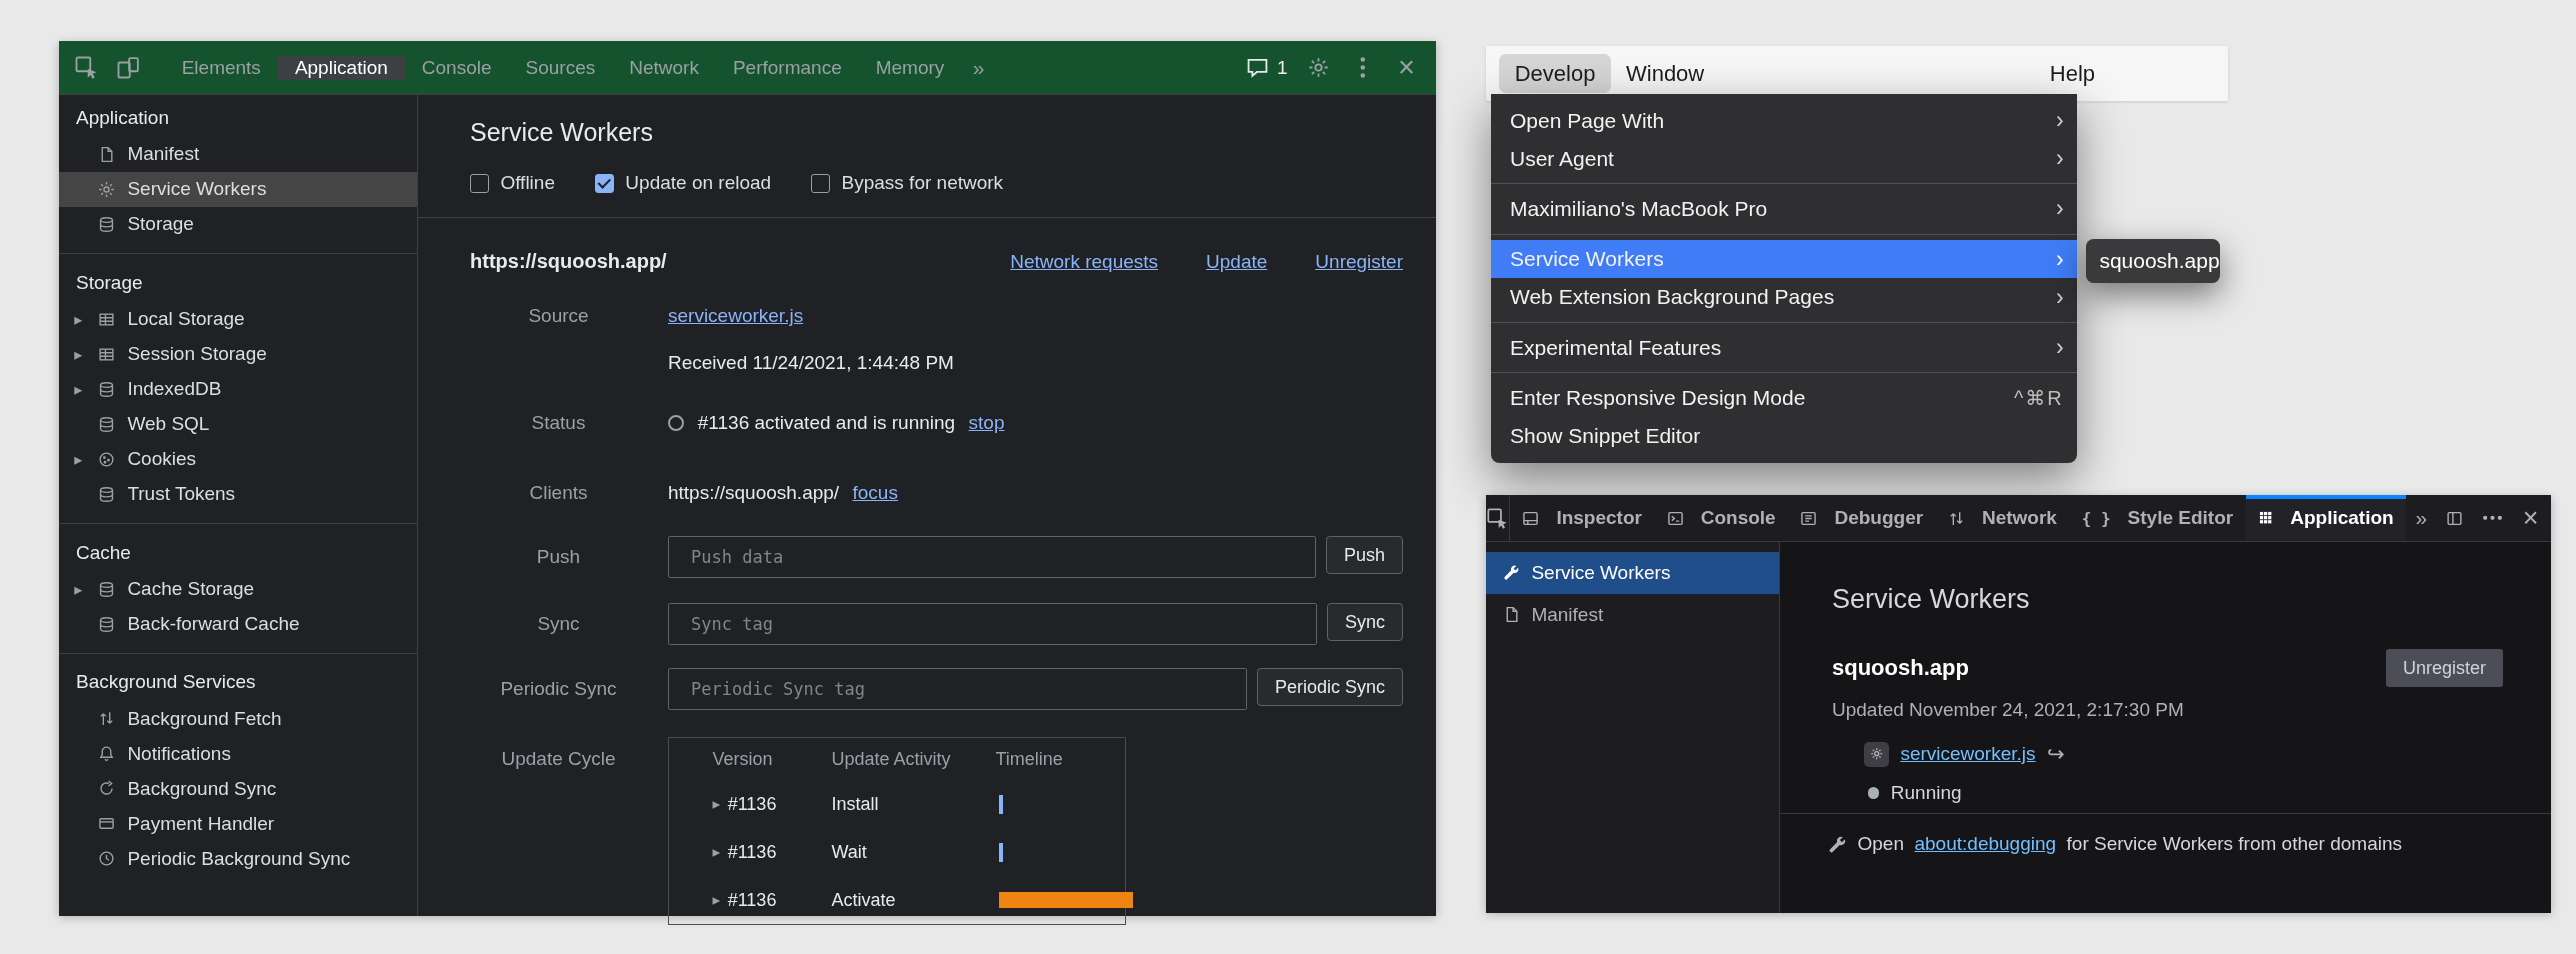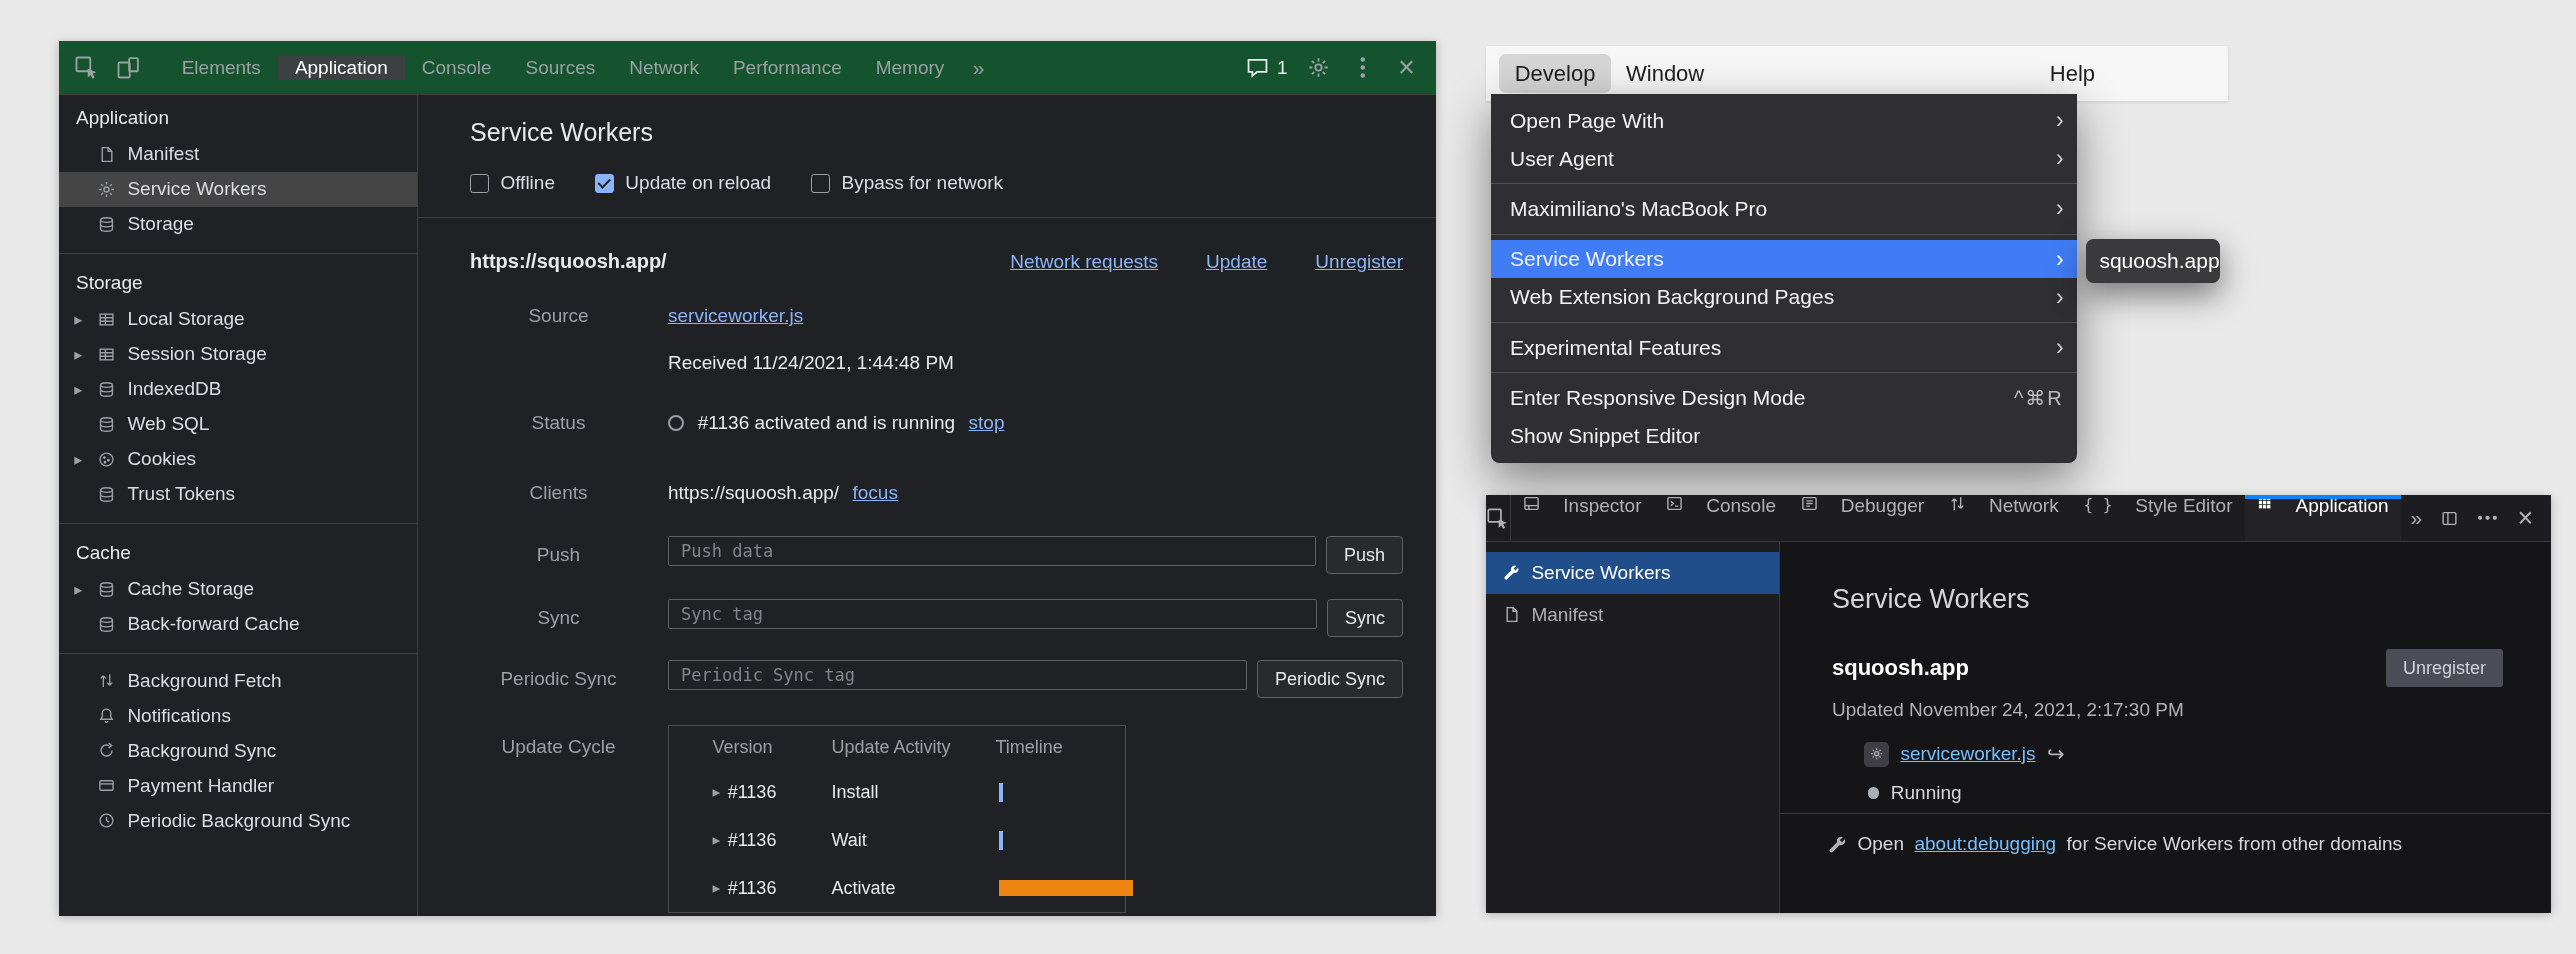--- a/index.html
+++ b/index.html
@@ -51,22 +51,22 @@
   .c-content{padding:0 33px 0 52px;}
   .c-origin-row{display:flex;align-items:center;justify-content:space-between;margin-top:32px;}
   .c-origin{font-weight:bold;font-size:20px;}
   .c-origin-links{display:flex;gap:48px;}
   .c-link{color:#8ab4f8;}
   .c-row{display:grid;grid-template-columns:177px 1fr;column-gap:21px;align-items:center;}
   .c-label{color:#9aa0a6;text-align:center;}
   .c-val{display:flex;align-items:center;gap:13.4px;color:#e8eaed;}
   .status-ring{width:12.4px;height:12.4px;border:2.9px solid #9aa0a6;border-radius:50%;flex:0 0 auto;}
   .c-inputrow{display:flex;gap:9.5px;width:735px;}
-  .c-input{flex:1;height:30px;background:transparent;border:1px solid #5f6368;color:#e8eaed;
-           font-family:"DejaVu Sans Mono",monospace;font-size:17px;padding:0 12px;
+  .c-input{flex:1;height:42px;background:transparent;border:1px solid #5f6368;color:#e8eaed;
+           font-family:"DejaVu Sans Mono",monospace;font-size:17px;padding:0 22px;
            box-sizing:border-box;border-radius:1.9px;}
   .c-input::placeholder{color:#80868b;}
   .c-btn{height:38px;padding:0 17px;background:#292a2d;border:1px solid #5f6368;border-radius:3.8px;
          color:#e8eaed;font-size:18px;font-family:"Liberation Sans",sans-serif;white-space:nowrap;}
   .uc-table{width:458px;border:1px solid #494c50;font-size:18px;box-sizing:border-box;padding-left:32px;}
   .uc-r{display:grid;grid-template-columns:119px 164px 1fr;align-items:center;height:48px;}
   .uc-r.head{height:42px;color:#9aa0a6;}
   .uc-c{padding-left:11.4px;display:flex;align-items:center;gap:7.6px;}
   .uc-arrow{color:#9aa0a6;font-size:15.3px;}
   .bar-install{width:3.8px;height:19px;background:#8ab4f8;margin-left:3.8px;}
@@ -94,22 +94,22 @@
              align-items:center;padding-left:13.4px;font-size:21px;color:#ffffff;box-sizing:border-box;}
 
   
   .ff{position:absolute;left:1486px;top:495px;width:1065px;height:418px;background:#151518;
       color:#d7d7db;font-size:19px;display:flex;flex-direction:column;
       box-shadow:0 1.9px 9.5px rgba(0,0,0,.25);}
   .ff-toolbar{height:46px;background:#1d1d21;border-bottom:1px solid #38383d;
               display:flex;align-items:stretch;flex:0 0 auto;}
   .ff-pick{width:44px;display:flex;align-items:center;justify-content:center;
            border-right:1px solid #38383d;color:#b1b1b3;}
-  .ff-tab{display:flex;align-items:flex-start;gap:23px;padding:0 12.4px;color:#b1b1b3;
-          position:relative;white-space:nowrap;}
+  .ff-tab{display:flex;align-items:center;gap:17px;padding:0 12.4px;color:#b1b1b3;
+          position:relative;white-space:nowrap;font-weight:bold;}
   .ff-tab.selected{color:#ffffff;background:#232327;}
   .ff-tab.selected::before{content:"";position:absolute;top:0;left:0;right:0;height:3.8px;
           background:#0a84ff;}
   .ff-brace{font-family:"DejaVu Sans Mono",monospace;font-size:16px;}
   .ff-overflow{display:flex;align-items:center;color:#b1b1b3;padding:0 9.5px;font-size:21px;}
   .ff-right{margin-left:auto;display:flex;align-items:center;gap:1.9px;padding-right:7.6px;}
   .ff-iconbtn{width:36px;height:36px;display:flex;align-items:center;justify-content:center;
               color:#b1b1b3;}
   .ff-body{display:flex;flex:1;min-height:0;}
   .ff-sidebar{width:294px;flex:0 0 auto;background:#1d1d21;border-right:1px solid #38383d;
@@ -315,20 +315,21 @@
                 <ellipse cx="8" cy="3.8" rx="5.6" ry="2.2"></ellipse>
                 <path d="M2.4 3.8v8.4c0 1.2 2.5 2.2 5.6 2.2s5.6-1 5.6-2.2V3.8"></path>
                 <path d="M2.4 8c0 1.2 2.5 2.2 5.6 2.2s5.6-1 5.6-2.2"></path>
               </svg>
             </span>
           <span>Back-forward Cache</span>
         </div>
       </div>
 
       <div class="c-section">
+        <div class="c-section-title">Background Services</div>
         <div class="c-item">
           <span class="ic">
               <svg viewBox="0 0 16 16" width="17" height="17" fill="none" stroke="currentColor" stroke-width="1.3">
                 <path d="M5 14V3.5M5 3.5L2.6 6M5 3.5L7.4 6"></path>
                 <path d="M11 2v10.5M11 12.5L8.6 10M11 12.5l2.4-2.5"></path>
               </svg>
             </span>
           <span>Background Fetch</span>
         </div>
         <div class="c-item">

